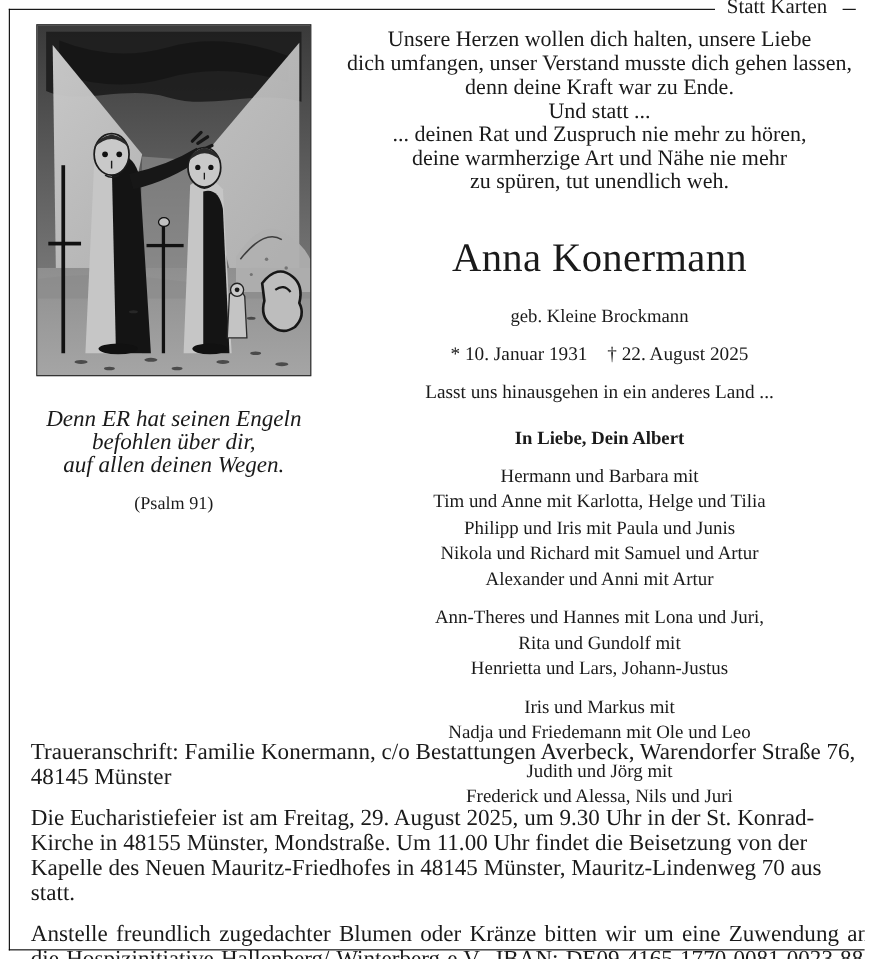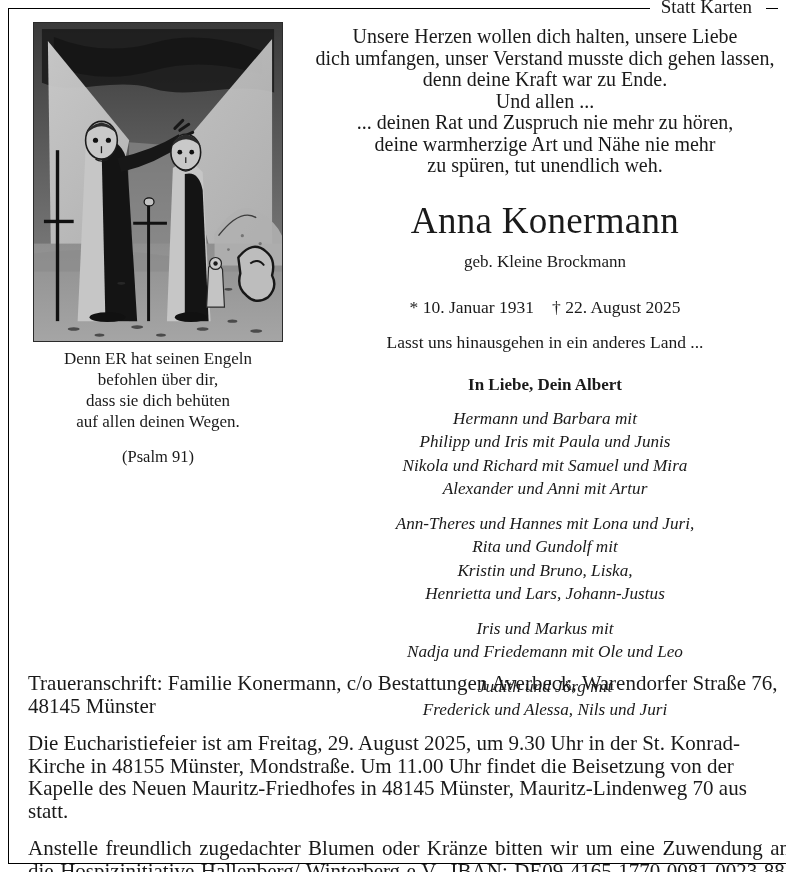--- a/index.html
+++ b/index.html
@@ -82,24 +82,25 @@
   }
   .artwork {
     width: 250px;
     height: 320px;
     border: 1.5px solid #2b2b2b;
     box-sizing: border-box;
     display: block;
     background: #8a8a8a;
   }
   .psalm {
-    margin-top: 6px;
+    margin-top: 28px;
     text-align: center;
-    font-size: 17px;
+    font-size: 21px;
     line-height: 21px;
+    font-style: italic;
   }
   .psalm-ref {
     margin-top: 15px;
     text-align: center;
     font-size: 16.5px;
   }
 
   .col-right {
     position: absolute;
     left: 300px;
@@ -107,32 +108,32 @@
     width: 474px;
     text-align: center;
   }
   .poem {
     font-size: 20px;
     line-height: 21.5px;
   }
   .poem div { white-space: nowrap; }
 
   .name {
-    margin-top: 22px;
+    margin-top: 36px;
     font-size: 37px;
     line-height: 44px;
     letter-spacing: 0.3px;
   }
   .maiden {
-    margin-top: 8px;
+    margin-top: 20px;
     font-size: 17px;
     line-height: 22px;
   }
   .dates {
-    margin-top: 23px;
+    margin-top: 11px;
     font-size: 17.5px;
     line-height: 23px;
   }
   .dates .gap { display: inline-block; width: 18px; }
   .farewell {
     margin-top: 12px;
     font-size: 17.5px;
     line-height: 23px;
   }
   .dedication {
@@ -141,21 +142,21 @@
     font-weight: bold;
     line-height: 22px;
   }
 
   .family-group {
     margin-top: 11px;
     font-size: 17.2px;
     line-height: 23.5px;
   }
   .family-group:first-of-type { margin-top: 10px; }
-  .family-group div { white-space: nowrap; font-style: italic; }
+  .family-group div { white-space: nowrap; }
 
   
   .bottom {
     position: absolute;
     left: 20px;
     top: 664px;
     width: 762px;
   }
   .para {
     font-size: 21px;
@@ -263,58 +264,57 @@
             <circle cx="210" cy="214" r="1.6"></circle>
             <circle cx="228" cy="222" r="1.6"></circle>
             <circle cx="196" cy="228" r="1.4"></circle>
           </g>
         </svg>
       </div>
 
       <div class="psalm">
         <div>Denn ER hat seinen Engeln</div>
         <div>befohlen über dir,</div>
-        <div>dass sie dich behüten</div>
         <div>auf allen deinen Wegen.</div>
       </div>
       <div class="psalm-ref">(Psalm 91)</div>
     </div>
 
     <div class="col-right">
 
       <div class="poem">
         <div>Unsere Herzen wollen dich halten, unsere Liebe</div>
         <div>dich umfangen, unser Verstand musste dich gehen lassen,</div>
         <div>denn deine Kraft war zu Ende.</div>
-        <div>Und allen ...</div>
+        <div>Und statt ...</div>
         <div>... deinen Rat und Zuspruch nie mehr zu hören,</div>
         <div>deine warmherzige Art und Nähe nie mehr</div>
         <div>zu spüren, tut unendlich weh.</div>
       </div>
 
       <div class="name">Anna Konermann</div>
       <div class="maiden">geb. Kleine Brockmann</div>
       <div class="dates">
         <span>* 10. Januar 1931</span><span class="gap"></span><span>† 22. August 2025</span>
       </div>
 
       <div class="farewell">Lasst uns hinausgehen in ein anderes Land ...</div>
       <div class="dedication">In Liebe, Dein Albert</div>
 
       <div class="family-group">
         <div>Hermann und Barbara mit</div>
+        <div>Tim und Anne mit Karlotta, Helge und Tilia</div>
         <div>Philipp und Iris mit Paula und Junis</div>
-        <div>Nikola und Richard mit Samuel und Mira</div>
+        <div>Nikola und Richard mit Samuel und Artur</div>
         <div>Alexander und Anni mit Artur</div>
       </div>
 
       <div class="family-group">
         <div>Ann-Theres und Hannes mit Lona und Juri,</div>
         <div>Rita und Gundolf mit</div>
-        <div>Kristin und Bruno, Liska,</div>
         <div>Henrietta und Lars, Johann-Justus</div>
       </div>
 
       <div class="family-group">
         <div>Iris und Markus mit</div>
         <div>Nadja und Friedemann mit Ole und Leo</div>
       </div>
 
       <div class="family-group">
         <div>Judith und Jörg mit</div>

